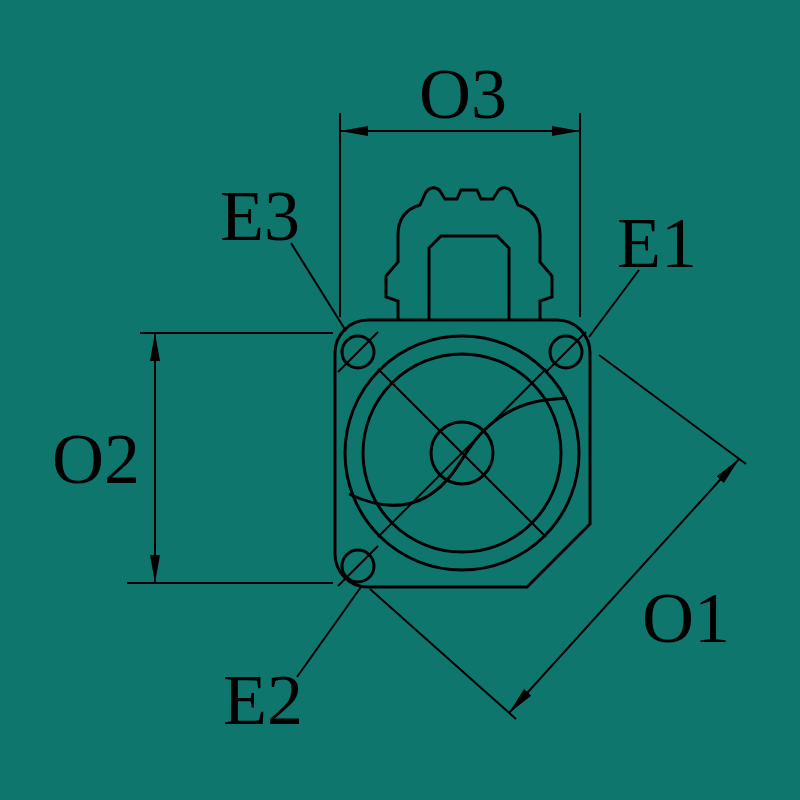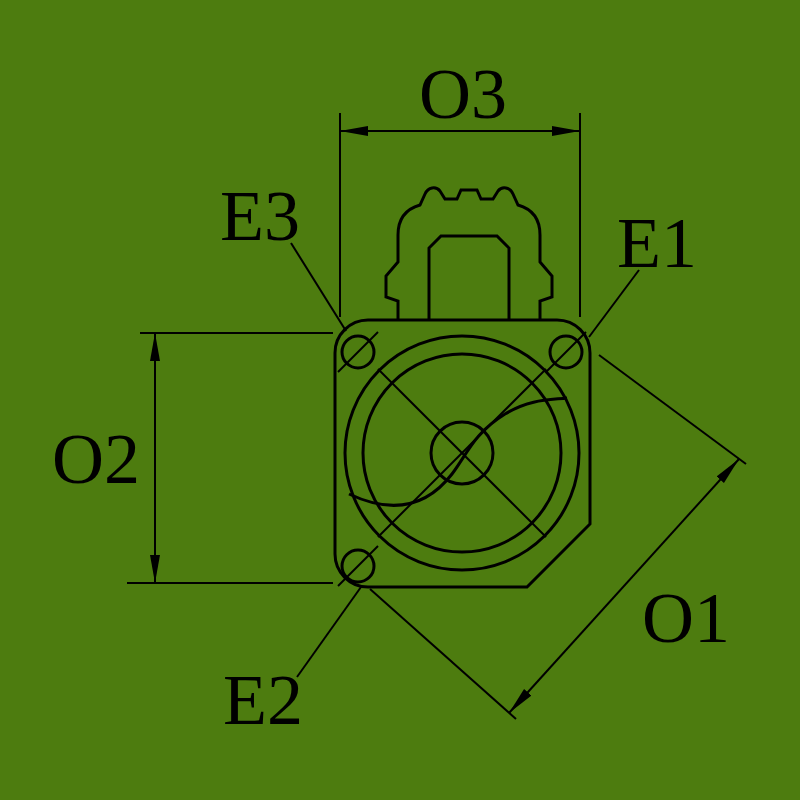--- a/index.html
+++ b/index.html
@@ -3,21 +3,21 @@
 <meta charset="utf-8">
 <style>
   html, body {
     margin: 0;
     padding: 0;
     background: #ffffff;
   }
   #stage {
     width: 800px;
     height: 800px;
-    background: #4d7c0f;
+    background: #0f766e;
     position: relative;
     overflow: hidden;
   }
   svg {
     display: block;
   }
   .geom {
     fill: none;
     stroke: #000000;
     stroke-width: 3;

